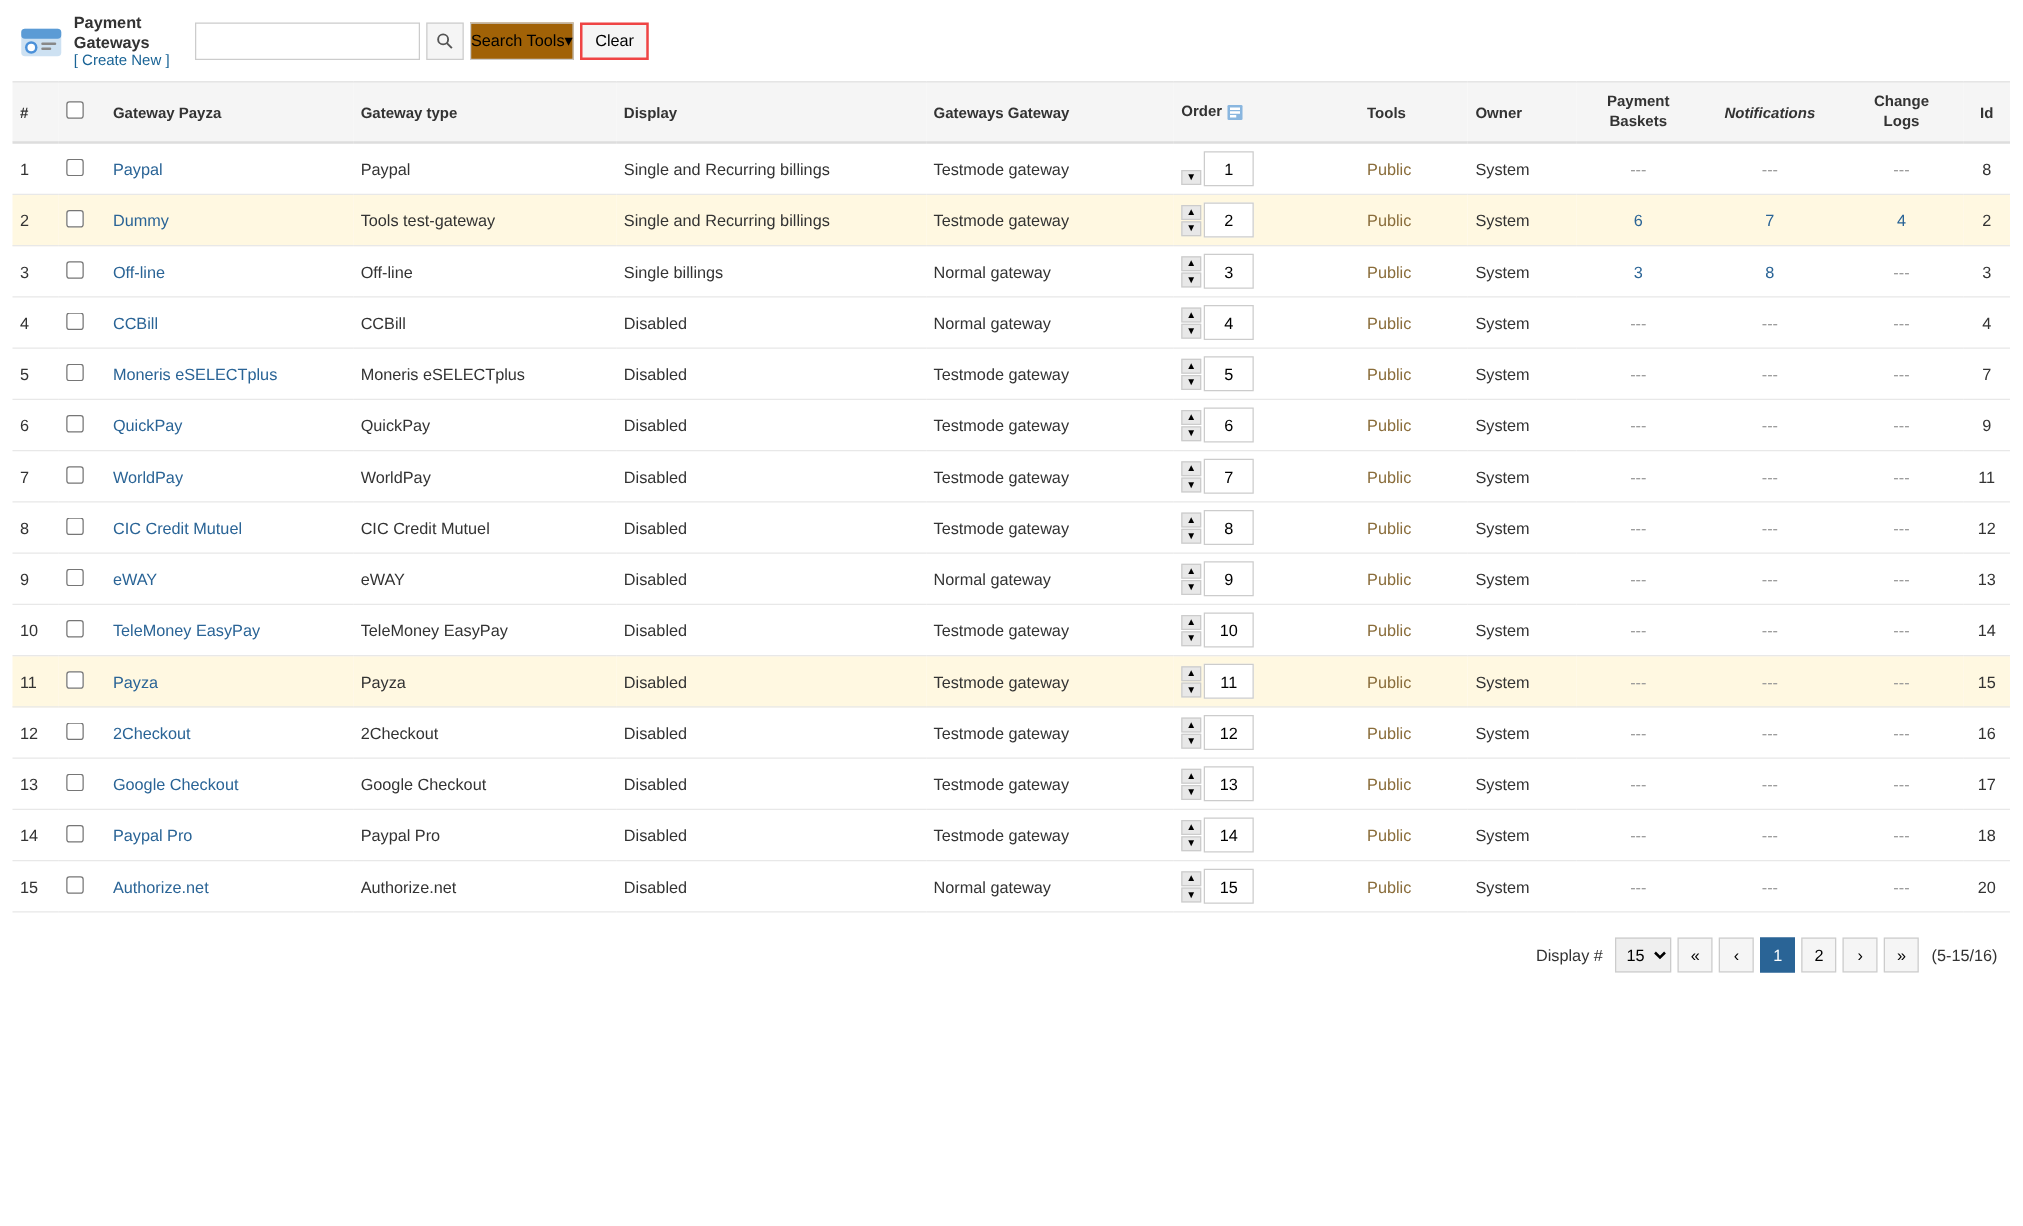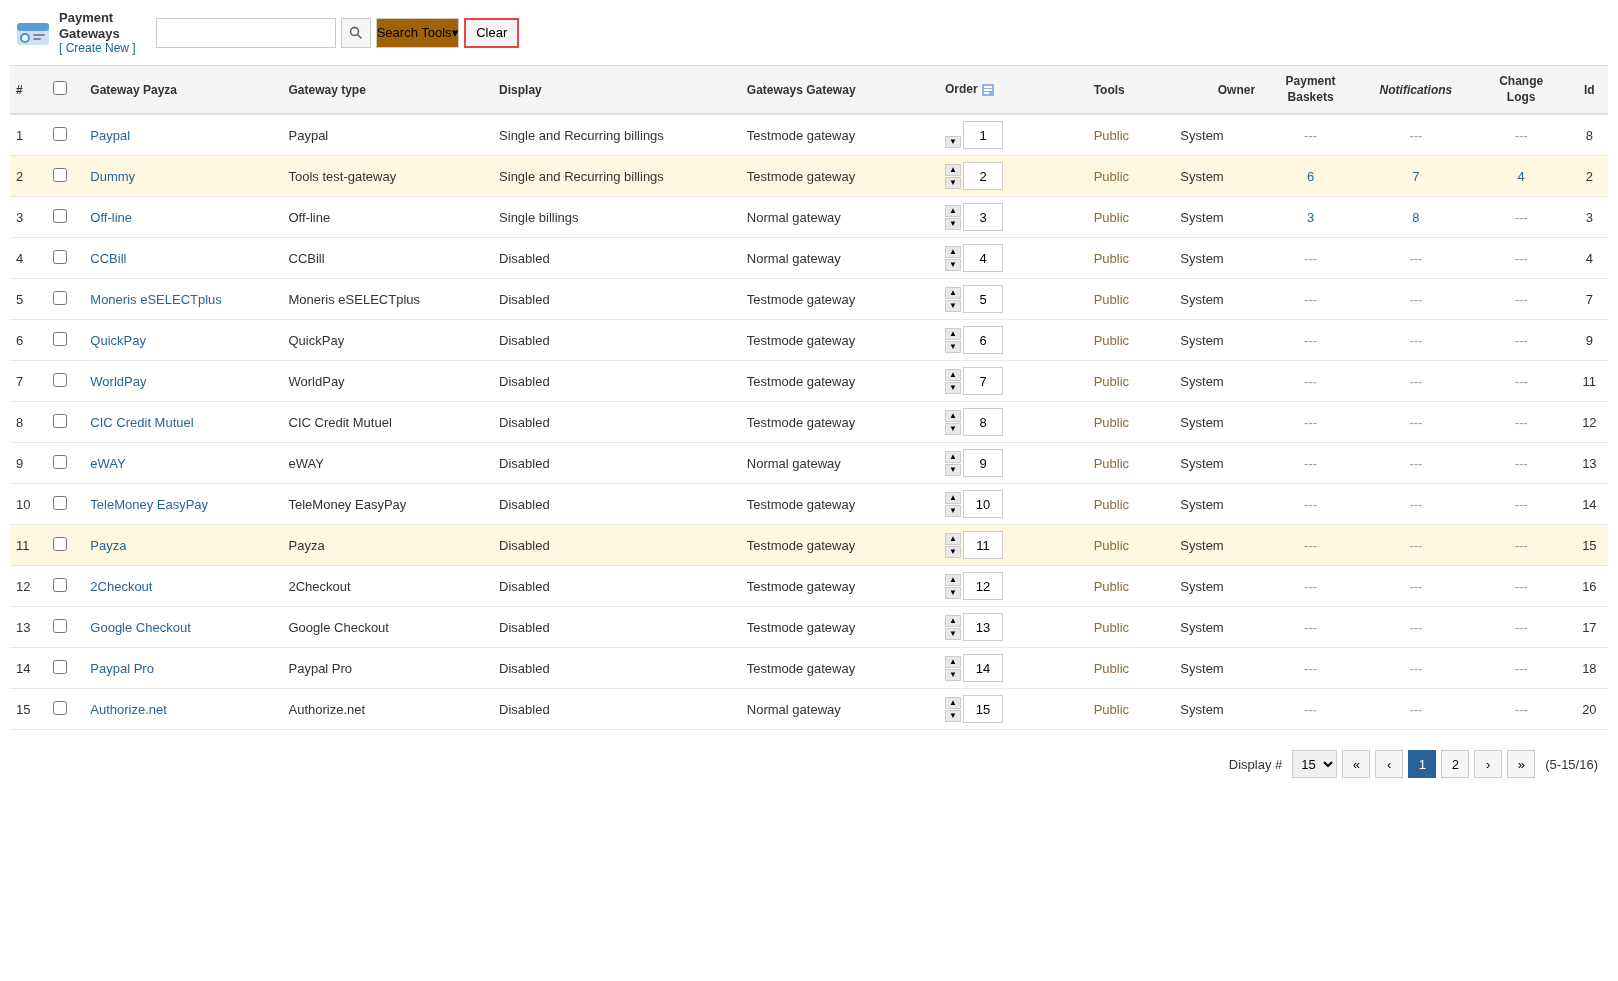--- a/index.html
+++ b/index.html
@@ -47,21 +47,21 @@
     .page-btn.active { background: #2a6496; color: #fff; border-color: #2a6496; }
     .page-info { font-size: 13px; margin-left: 5px; }
     .col-num { width: 30px; }
     .col-cb { width: 30px; }
     .col-gateway-name { width: 160px; }
     .col-gateway-type { width: 170px; }
     .col-enabled { width: 200px; }
     .col-payment-gateway { width: 160px; }
     .col-order { width: 120px; }
     .col-access { width: 70px; }
-    .col-owner { width: 70px; text-align: right; }
+    .col-owner { width: 70px; }
     .col-payment-baskets { width: 80px; text-align: center; }
     .col-notifications { width: 90px; text-align: center; font-style: italic; }
     .col-change-logs { width: 80px; text-align: center; }
     .col-id { width: 30px; text-align: center; }
 
     .th-multiline { line-height: 1.3; }
 
     .num-link { color: #2a6496; text-decoration: none; }
   </style>
 </head>

